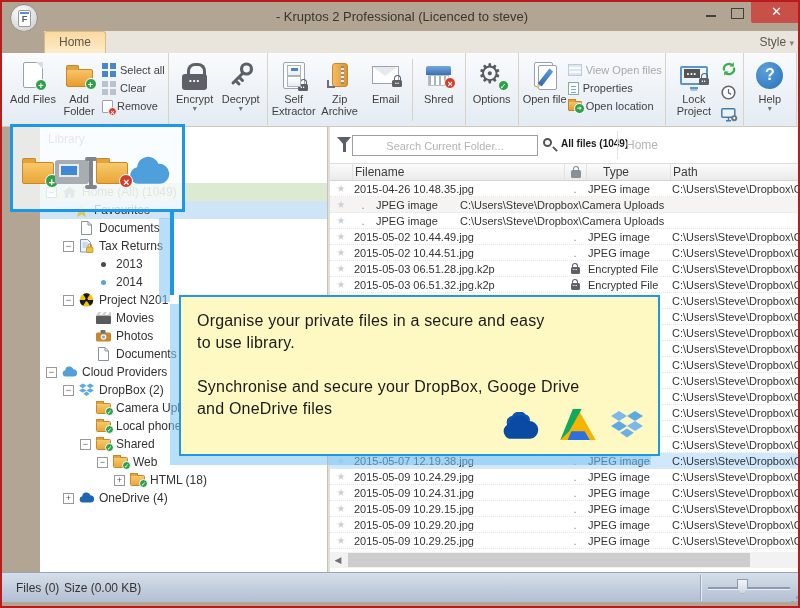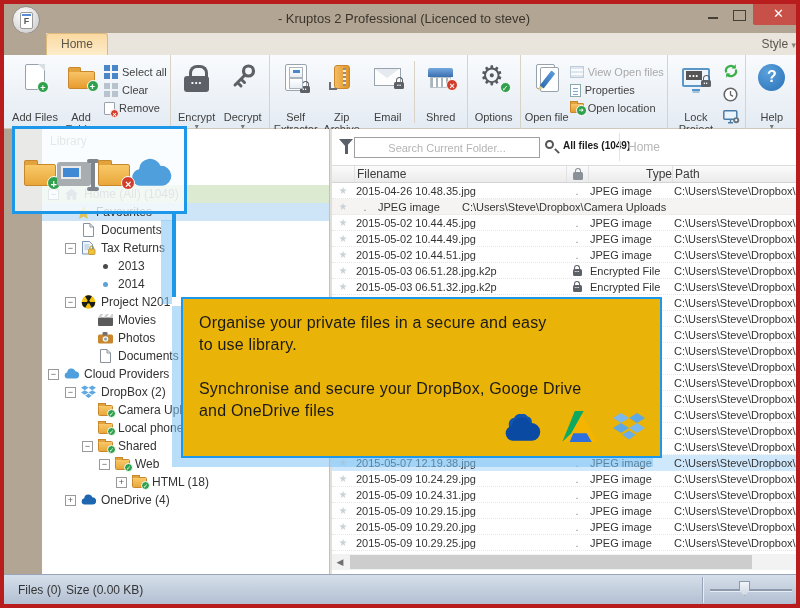--- a/index.html
+++ b/index.html
@@ -1,17 +1,17 @@
 <!DOCTYPE html>
 <html><head>
 <meta charset="utf-8">
 <style>
   * { margin:0; padding:0; box-sizing:border-box; }
   body { font-family:"Liberation Sans","DejaVu Sans",sans-serif; background:#888; }
-  #window { position:relative; width:800px; height:608px; background:#b2a593; border:4px solid #b91c1c; overflow:hidden; }
+  #window { position:relative; width:800px; height:608px; background:#b2a593; border:2px solid #b91c1c; overflow:hidden; }
 
   
   .titlebar { position:absolute; left:0; top:0; width:800px; height:30px; background:#b2a593; }
   .title { position:absolute; left:0; right:0; top:7px; text-align:center; font-size:13px; color:#3a352c; }
   .appicon { position:absolute; left:8px; top:2px; width:28px; height:28px; border-radius:50%;
     background:radial-gradient(circle at 40% 30%, #ffffff, #c6c6c6); border:1px solid #93908a; }
   .appcard { position:absolute; left:7px; top:5px; width:13px; height:17px; background:#fff; border:1px solid #9a9a9a; border-radius:2px; }
   .appcard::before { content:""; position:absolute; left:1px; right:1px; top:1px; height:2px; background:#5b8dd6; }
   .appcard::after { content:"F"; position:absolute; left:0; right:0; top:3px; text-align:center; font-size:9px; font-weight:bold; color:#5a5a5a; }
   .wbtn { position:absolute; top:0; height:21px; text-align:center; cursor:default; }
@@ -26,21 +26,21 @@
   .tab-home { position:absolute; left:42px; top:0; width:62px; height:22px; background:linear-gradient(#fbd9a0,#fdeccb);
     border:1px solid #dcb97c; border-bottom:none; border-radius:3px 3px 0 0; text-align:center; font-size:12px; color:#5c5648; line-height:21px; }
   .stylemenu { position:absolute; right:8px; top:4px; font-size:12px; color:#5a564e; }
   .stylemenu .sc { font-size:9px; color:#8a857b; }
 
   
   .ribbon { position:absolute; left:0; top:51px; width:800px; height:74px; background:linear-gradient(#f9fbfd,#e4ebf3); border-bottom:1px solid #cfc8bd; display:flex; }
   .rgroup { height:74px; border-right:1px solid #d9d2c6; display:flex; align-items:flex-start; padding:4px 3px 2px 3px; }
   .rbtn { width:46px; display:flex; flex-direction:column; align-items:center; padding-top:2px; }
   .ricon { height:32px; display:flex; align-items:center; justify-content:center; }
-  .rlabel { font-size:11px; color:#3f3f3f; text-align:center; line-height:12px; margin-top:18px; }
+  .rlabel { font-size:11px; color:#3f3f3f; text-align:center; line-height:12px; margin-top:2px; }
   .caret { font-size:8px; color:#777; line-height:7px; }
   .stack { display:flex; flex-direction:column; justify-content:flex-start; padding-top:4px; }
   .sbtn { display:flex; align-items:center; height:18px; font-size:11px; color:#3f3f3f; white-space:nowrap; }
   .sbtn .sic { margin-right:4px; }
   .sbtn.disabled { color:#a9a9a9; }
   .vsep { width:1px; height:62px; background:#d9d2c6; margin:2px 3px 0 3px; }
 
   
   .pageicon { position:relative; width:20px; height:26px; background:#fff; border:1px solid #98a2ac; border-radius:2px; }
   .pageicon::before { content:""; position:absolute; right:-1px; top:-1px; border-left:7px solid transparent; border-top:7px solid #d7dee4; }
@@ -127,21 +127,21 @@
   .mag { position:absolute; left:213px; top:11px; width:9px; height:9px; border:2px solid #555; border-radius:50%; }
   .mag::after { content:""; position:absolute; left:7px; top:8px; width:6px; height:2px; background:#555; transform:rotate(45deg); }
   .allfiles { position:absolute; left:231px; top:11px; font-size:10px; font-weight:bold; color:#1a1a1a; }
   .bcsep { position:absolute; left:287px; top:4px; width:1px; height:28px; background:#e3e3e3; }
   .breadcrumb { position:absolute; left:296px; top:11px; font-size:12px; color:#b5b5b5; }
 
   .headerrow { position:absolute; left:0; top:36px; width:496px; height:18px; display:flex; align-items:center;
     background:linear-gradient(#fbfbfb,#ebebeb); border-top:1px solid #dcdcdc; border-bottom:1px solid #d4d4d4; font-size:12px; color:#3c3c3c; }
   .hstar { width:22px; } .hname { width:212px; padding-left:2px; border-left:1px solid #e2e2e2; height:100%; line-height:17px; }
   .hlock { width:22px; border-left:1px solid #e2e2e2; height:100%; display:flex; align-items:center; justify-content:center; }
-  .htype { width:84px; padding-left:6px; border-left:1px solid #e2e2e2; height:100%; line-height:17px;text-align:right; }
+  .htype { width:84px; padding-left:16px; border-left:1px solid #e2e2e2; height:100%; line-height:17px; }
   .hpath { flex:1; padding-left:2px; border-left:1px solid #e2e2e2; height:100%; line-height:17px; }
 
   #rows { position:absolute; left:0; top:54px; width:496px; height:371px; overflow:hidden; }
   .frow { display:flex; align-items:center; height:16px; font-size:11px; color:#333; border-bottom:1px dotted #e6e6e6; background:#fff; }
   .frow.alt { background:#f6f4f3; }
   .frow.selected { background:#cfe8fb; }
   .cstar { width:22px; min-width:22px; text-align:center; color:#ccd1d6; font-size:10px; }
   .cname { width:212px; min-width:212px; padding-left:2px; overflow:hidden; white-space:nowrap; }
   .clock { width:22px; min-width:22px; display:flex; justify-content:center; align-items:center; }
   .ctype { width:84px; min-width:84px; padding-left:2px; overflow:hidden; white-space:nowrap; }
@@ -180,21 +180,21 @@
   .c1folder::before { content:""; position:absolute; left:-1px; top:-5px; width:12px; height:4px; background:#e2a33d; border:1px solid #c8872a; border-bottom:none; border-radius:2px 2px 0 0; }
   .c1folder .badge { width:14px; height:14px; font-size:11px; line-height:14px; right:-6px; bottom:-5px; }
   .renwrap { position:relative; width:40px; height:30px; }
   .renmon { position:absolute; left:0; top:2px; width:34px; height:24px; background:#a8adb2; border-radius:3px; }
   .renscreen { position:absolute; left:4px; top:4px; width:20px; height:13px; background:#3f88d4; border:2px solid #e8eaec; }
   .ibeam { position:absolute; right:2px; top:0; width:4px; height:30px; background:#7e858c; }
   .ibeam::before, .ibeam::after { content:""; position:absolute; left:-4px; width:12px; height:4px; background:#7e858c; border-radius:2px; }
   .ibeam::before { top:-1px; } .ibeam::after { bottom:-1px; }
   .connector { position:absolute; left:168px; top:210px; width:4px; height:83px; background:#1c97ea; z-index:29; }
   .connshadow { position:absolute; left:157px; top:216px; width:11px; height:84px; background:rgba(125,195,244,.55); z-index:28; }
-  .callout2 { position:absolute; left:177px; top:293px; width:481px; height:161px; background:#eab308; border:2px solid #1c97ea;
+  .callout2 { position:absolute; left:177px; top:293px; width:481px; height:161px; background:#fef9c3; border:2px solid #1c97ea;
     z-index:30; box-shadow:-9px 9px 0 rgba(125,195,244,.55); padding:13px 16px 0 16px; }
   .callout2 p { font-size:16px; color:#1a1a1a; line-height:22px; letter-spacing:.2px; }
   .callout2 .gap { height:22px; }
   .clogos { position:absolute; right:14px; bottom:10px; display:flex; align-items:flex-end; gap:14px; }
 </style>
 </head>
 <body>
 
 <div id="window">
 
@@ -604,21 +604,20 @@
           <div class="frow alt">
             <span class="cstar">★</span>
             <span class="clock">
               <span class="rowdot">.</span>
             </span>
             <span class="ctype">JPEG image</span>
             <span class="cpath">C:\Users\Steve\Dropbox\Camera Uploads</span>
           </div>
           <div class="frow ">
             <span class="cstar">★</span>
-            <span class="cname">2015-05-02 10.44.45.jpg</span>
             <span class="clock">
               <span class="rowdot">.</span>
             </span>
             <span class="ctype">JPEG image</span>
             <span class="cpath">C:\Users\Steve\Dropbox\Camera Uploads</span>
           </div>
           <div class="frow ">
             <span class="cstar">★</span>
             <span class="cname">2015-05-02 10.44.49.jpg</span>
             <span class="clock">

